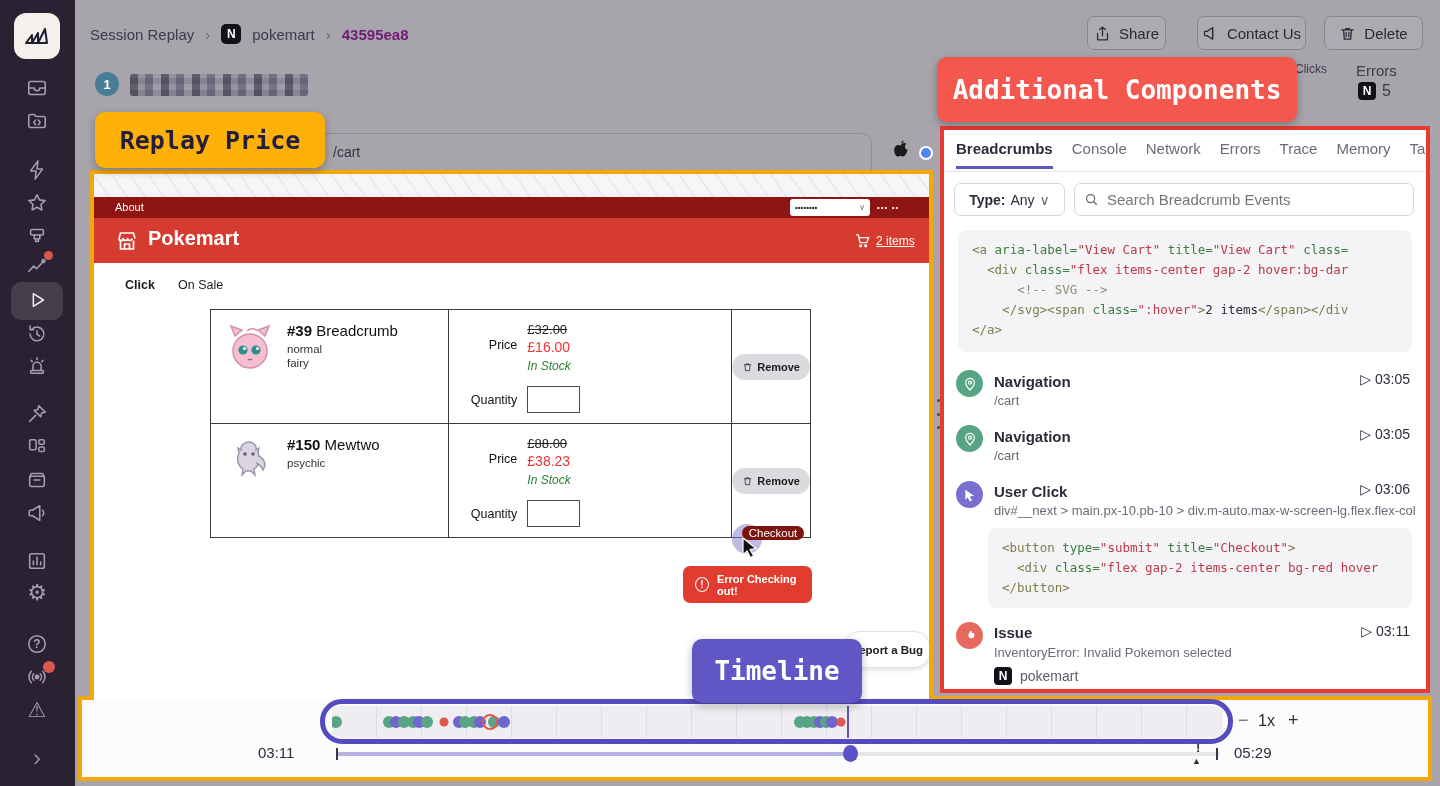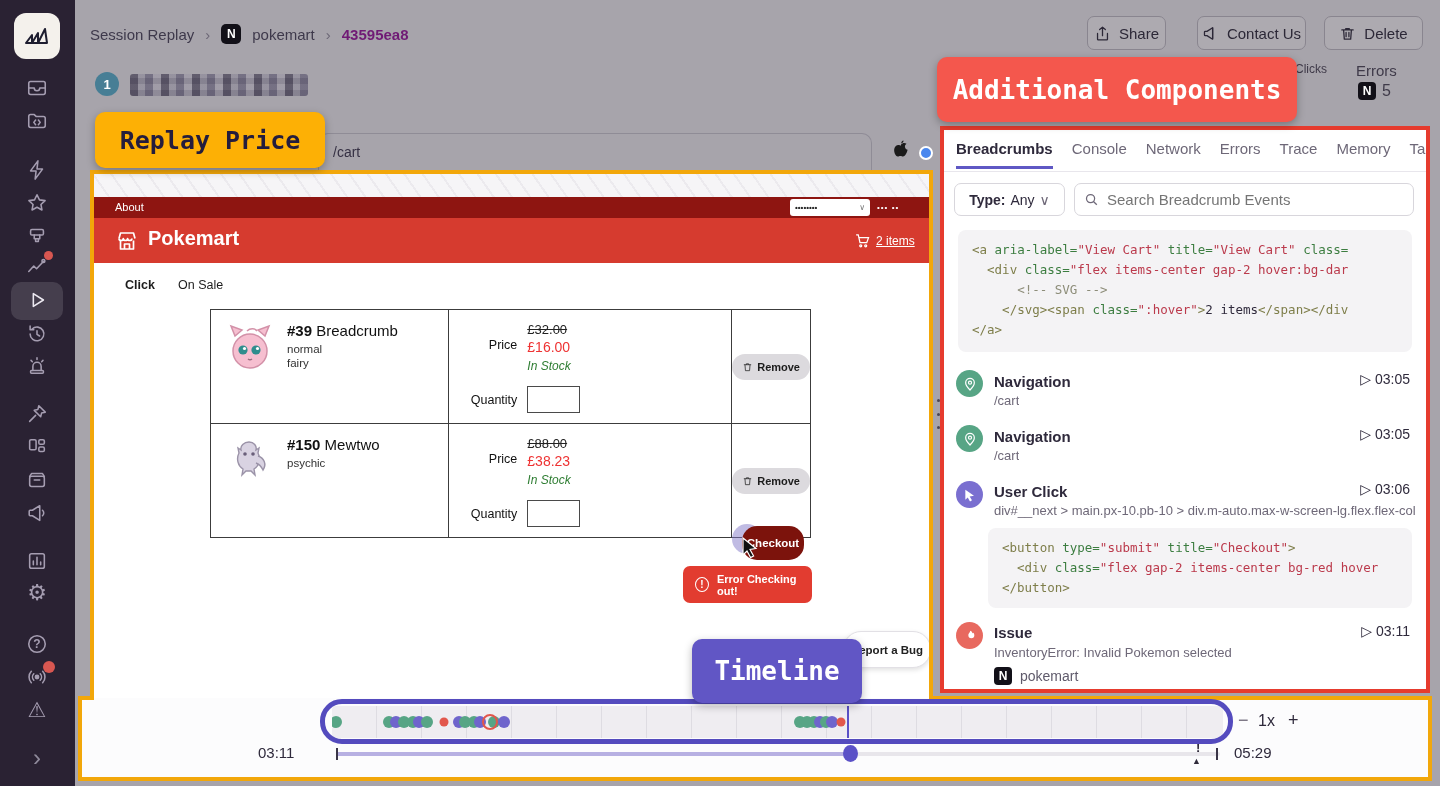--- a/index.html
+++ b/index.html
@@ -345,21 +345,21 @@
                 <path d="M4 7h16M9.5 7V5h5v2M6.5 7l1 13h9l1-13"></path>
               </svg>
               <span>Remove</span>
             </span>
       </td>
     </tr>
   </tbody>
     </table>
 
   <span class="abs" style="left:640px;top:352px;width:30px;height:30px;border-radius:50%;background:rgba(130,120,200,.5)"></span>
-  <button class="abs" style="left:650px;top:354px;width:62px;height:34px;background:#7c130c;border:none;border-radius:15px;color:#fff;font-size:11.5px;font-weight:700">Checkout</button>
+  <button class="abs" style="left:650px;top:354px;width:62px;height:14px;background:#7c130c;border:none;border-radius:15px;color:#fff;font-size:11.5px;font-weight:400">Checkout</button>
   <svg class="abs" style="left:650px;top:365px" width="17" height="21" viewBox="0 0 17 21">
       <path d="M1 1l13 10.5-6 1 3.6 6.5-3 1.6-3.6-6.6L1 18z" fill="#111" stroke="#fff" stroke-width="1.2"></path>
     </svg>
 
   <div class="abs" style="left:591px;top:394px;width:129px;height:37px;background:#e23c30;border-radius:7px;color:#fff;display:flex;align-items:center;gap:8px;padding-left:12px">
     <span style="width:15px;height:15px;border:1.6px solid #fff;border-radius:50%;font-size:10px;font-weight:700;display:flex;align-items:center;justify-content:center">!</span>
     <span style="font-size:11px;font-weight:600">Error Checking out!</span>
   </div>
 
   <button class="abs" style="left:751px;top:459px;width:88px;height:37px;background:#fff;border:1px solid #e2e0e5;border-radius:18px;font-size:11.5px;font-weight:700;color:#222;box-shadow:0 2px 5px rgba(0,0,0,.12)">Report a Bug</button>

